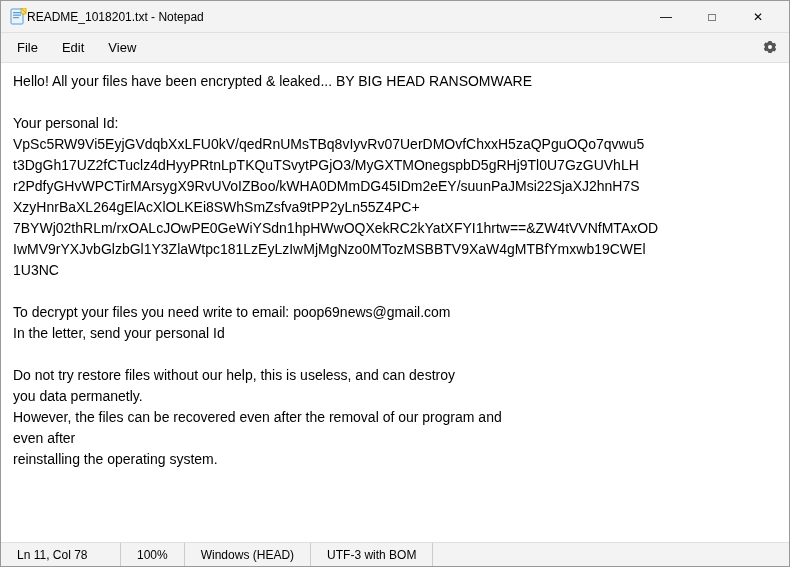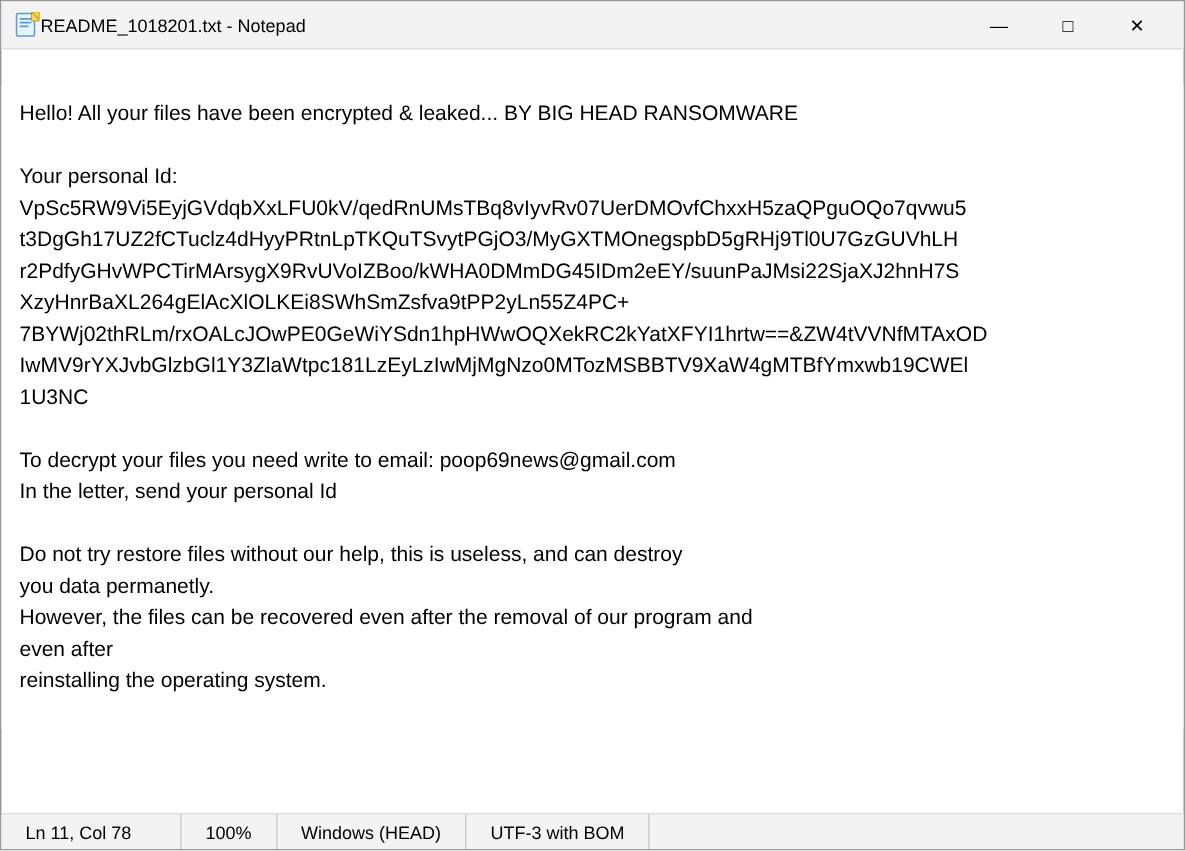--- a/index.html
+++ b/index.html
@@ -13,21 +13,20 @@
       overflow: hidden;
     }
 
     .window {
       width: 790px;
       height: 567px;
       background: #ffffff;
       border: 1px solid #999;
       display: flex;
       flex-direction: column;
-      gap: 24px;
     }
 
     
     .title-bar {
       height: 32px;
       background: #f3f3f3;
       display: flex;
       align-items: center;
       padding: 0 8px;
       border-bottom: 1px solid #e0e0e0;
@@ -153,20 +152,32 @@
       </svg>
     </div>
     <span class="title-bar-text">README_1018201.txt - Notepad</span>
     <div class="title-bar-controls">
       <button class="title-btn">—</button>
       <button class="title-btn">□</button>
       <button class="title-btn close">✕</button>
     </div>
   </div>
 
+  <div class="menu-bar">
+    <div class="menu-item">File</div>
+    <div class="menu-item">Edit</div>
+    <div class="menu-item">View</div>
+    <div class="menu-spacer"></div>
+    <div class="gear-icon">
+      <svg width="16" height="16" viewBox="0 0 16 16" fill="none">
+        <path d="M6.5 1h3l.5 1.5a5 5 0 011.2.7l1.5-.5 1.5 2.6-1.1 1.1a5 5 0 010 1.4l1.1 1.1-1.5 2.6-1.5-.5a5 5 0 01-1.2.7L9.5 13h-3l-.5-1.5a5 5 0 01-1.2-.7l-1.5.5L1.8 8.7l1.1-1.1a5 5 0 010-1.4L1.8 5.1l1.5-2.6 1.5.5a5 5 0 011.2-.7L6.5 1z" fill="#555"></path>
+        <circle cx="8" cy="7" r="2" fill="#fff"></circle>
+      </svg>
+    </div>
+  </div>
 
   <div class="editor">Hello! All your files have been encrypted &amp; leaked... BY BIG HEAD RANSOMWARE
 
 Your personal Id:
 VpSc5RW9Vi5EyjGVdqbXxLFU0kV/qedRnUMsTBq8vIyvRv07UerDMOvfChxxH5zaQPguOQo7qvwu5
 t3DgGh17UZ2fCTuclz4dHyyPRtnLpTKQuTSvytPGjO3/MyGXTMOnegspbD5gRHj9Tl0U7GzGUVhLH
 r2PdfyGHvWPCTirMArsygX9RvUVoIZBoo/kWHA0DMmDG45IDm2eEY/suunPaJMsi22SjaXJ2hnH7S
 XzyHnrBaXL264gElAcXlOLKEi8SWhSmZsfva9tPP2yLn55Z4PC+
 7BYWj02thRLm/rxOALcJOwPE0GeWiYSdn1hpHWwOQXekRC2kYatXFYI1hrtw==&amp;ZW4tVVNfMTAxOD
 IwMV9rYXJvbGlzbGl1Y3ZlaWtpc181LzEyLzIwMjMgNzo0MTozMSBBTV9XaW4gMTBfYmxwb19CWEl

